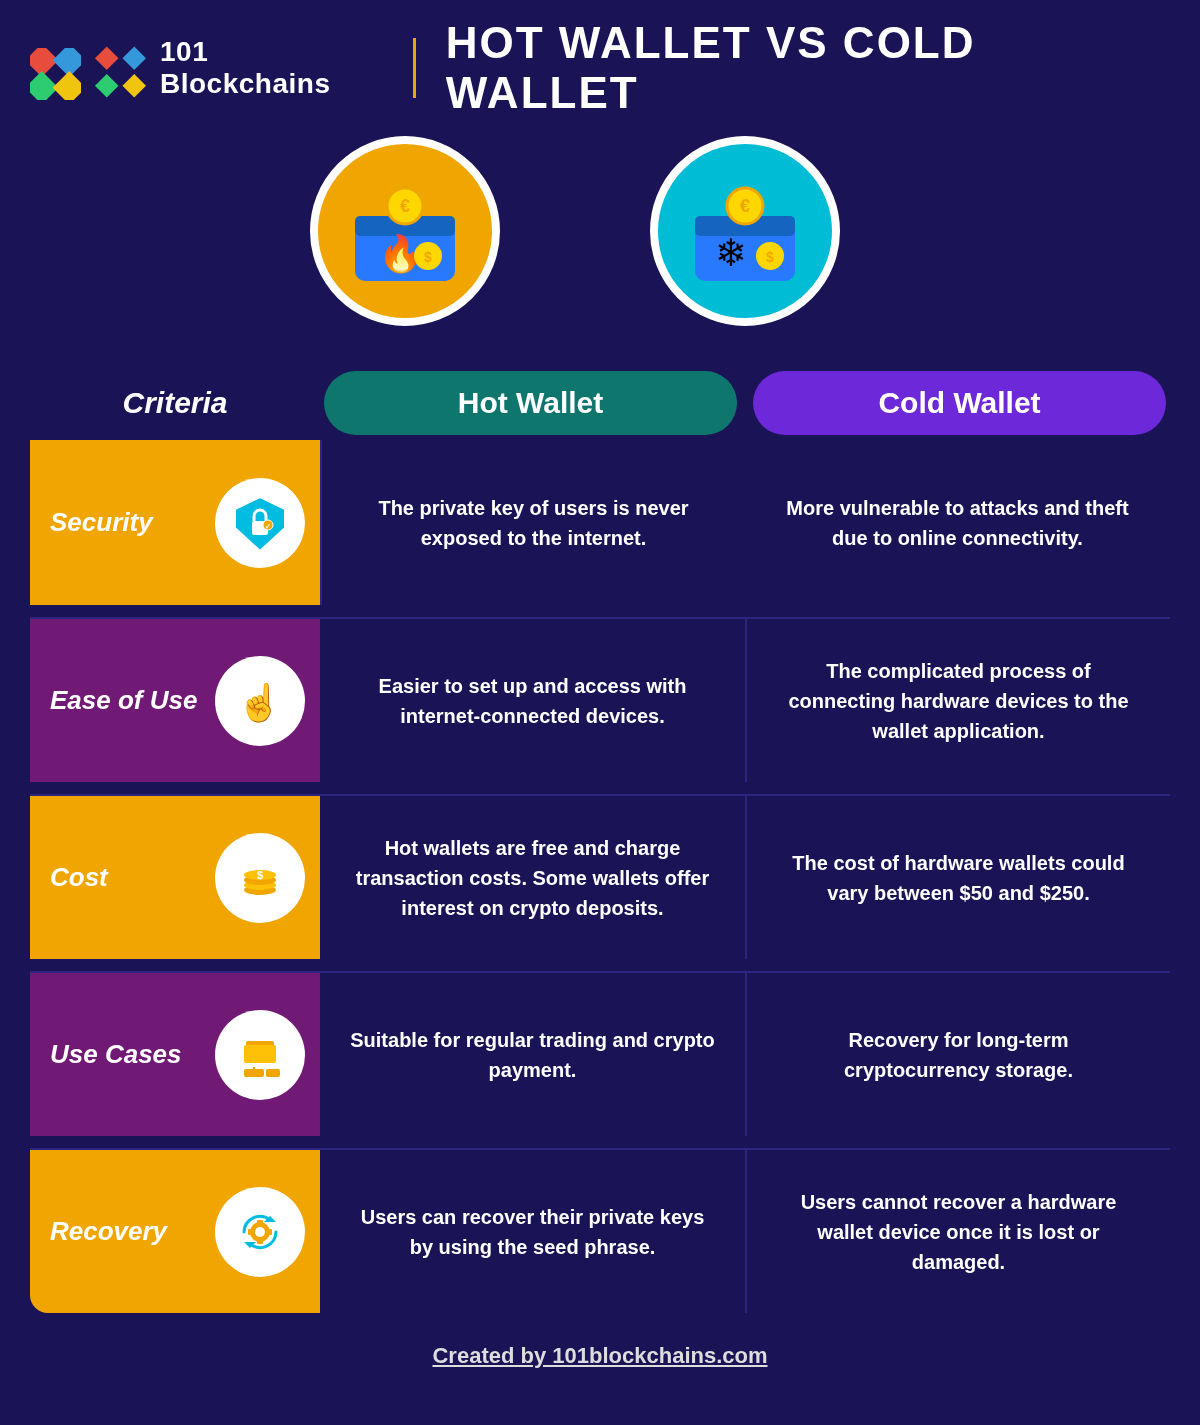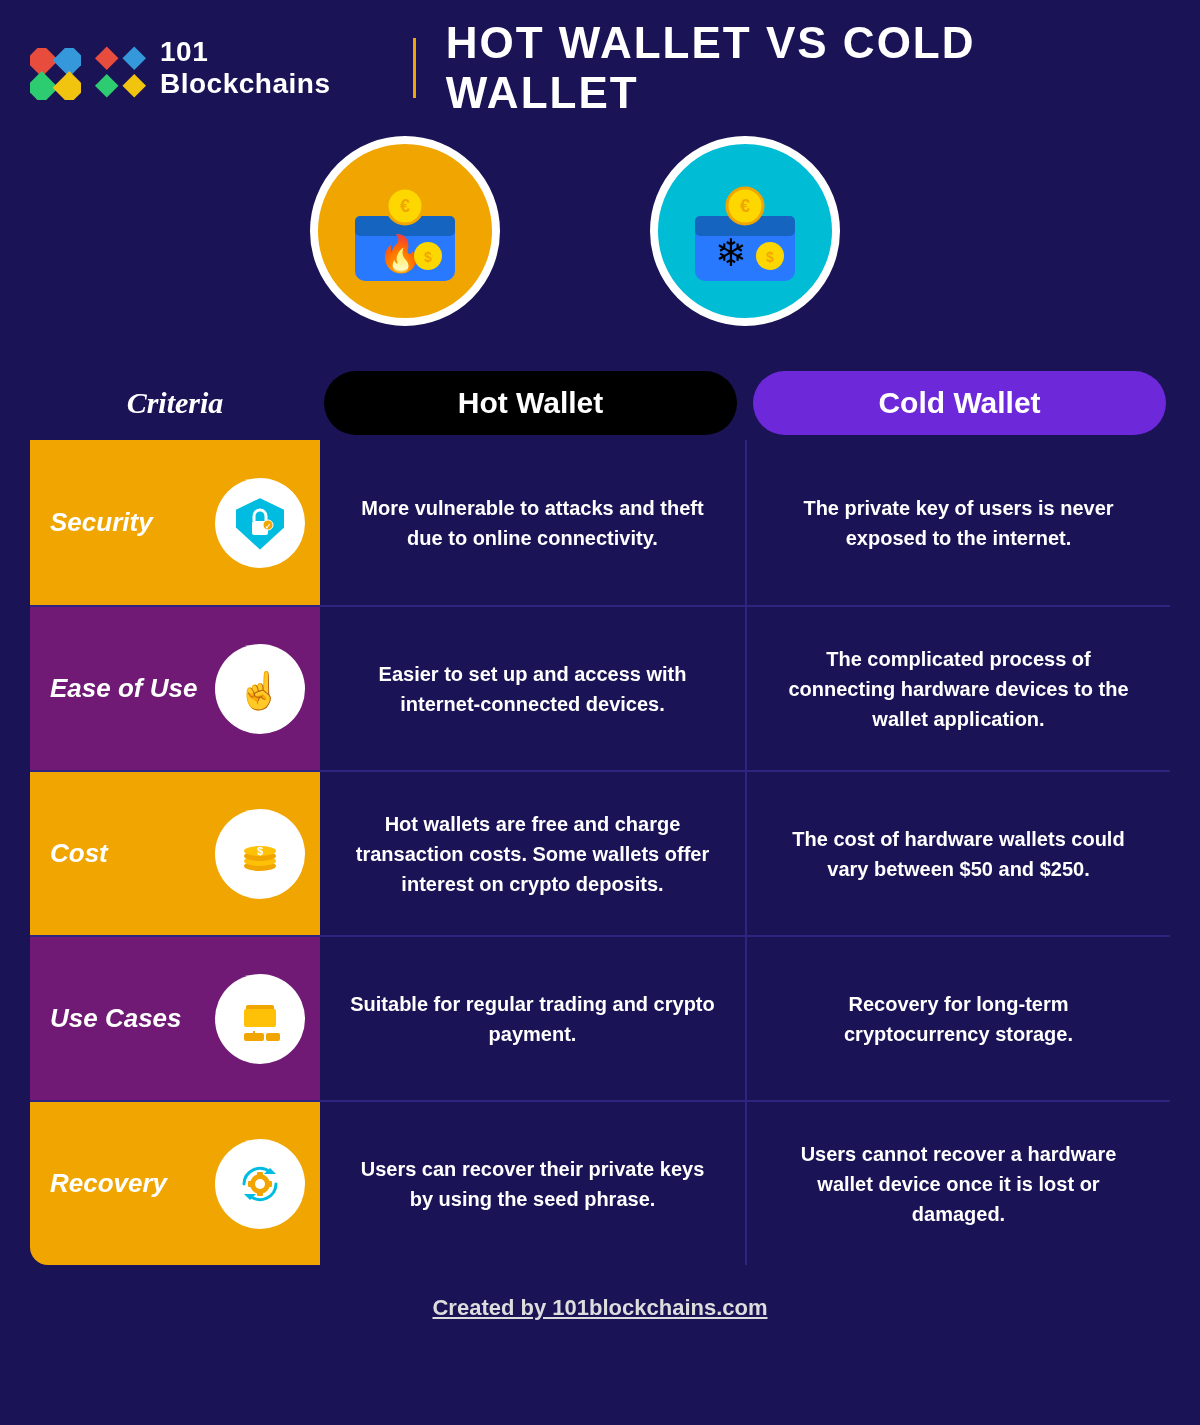--- a/index.html
+++ b/index.html
@@ -101,30 +101,29 @@
       display: grid;
       grid-template-columns: 290px 1fr 1fr;
       background: #1a1456;
       padding-top: 10px;
     }
     .th-criteria {
       display: flex;
       align-items: center;
       justify-content: center;
       padding: 20px 15px;
-      font-family: Liberation Serif, serif;
     }
     .th-criteria-text {
       font-size: 30px;
       font-weight: 900;
       color: #ffffff;
       font-style: italic;
     }
     .th-hot {
-      background: #000000;
+      background: #0f766e;
       border-radius: 50px;
       margin: 5px 8px 5px 4px;
       display: flex;
       align-items: center;
       justify-content: center;
       padding: 14px 20px;
     }
     .th-cold {
       background: #6d28d9;
       border-radius: 50px;
@@ -137,21 +136,21 @@
     .th-text {
       font-size: 30px;
       font-weight: 900;
       color: #ffffff;
     }
 
     
     .table-body {
       display: flex;
       flex-direction: column;
-      gap: 0;
+      gap: 12px;
     }
     .table-row {
       display: grid;
       grid-template-columns: 290px 1fr 1fr;
       min-height: 165px;
       border-top: 2px solid #2d2580;
     }
     .table-row:first-child {
       border-top: none;
     }
@@ -309,25 +308,25 @@
 
             <svg width="60" height="60" viewBox="0 0 60 60">
               <polygon points="30,4 55,16 55,35 30,58 5,35 5,16" fill="#00bce0" stroke="white" stroke-width="2"></polygon>
               <rect x="22" y="28" width="16" height="14" rx="2" fill="white"></rect>
               <path d="M24 28 v-5 a6 6 0 0 1 12 0 v5" fill="none" stroke="white" stroke-width="3"></path>
               <circle cx="38" cy="32" r="5" fill="#f0a500" stroke="white" stroke-width="1"></circle>
               <text x="38" y="36" font-size="8" text-anchor="middle" fill="white" font-weight="bold">✓</text>
             </svg>
           </div>
         </div>
+        <div class="data-cell data-cell-divider">
+          <span class="data-cell-text">The private key of users is never exposed to the internet.</span>
+        </div>
         <div class="data-cell">
           <span class="data-cell-text">More vulnerable to attacks and theft due to online connectivity.</span>
-        </div>
-        <div class="data-cell data-cell-divider">
-          <span class="data-cell-text">The private key of users is never exposed to the internet.</span>
         </div>
       </div>
 
       <div class="table-row row-blue">
         <div class="criteria-cell">
           <span class="criteria-label">Ease of Use</span>
           <div class="criteria-icon">
 
             <svg width="60" height="60" viewBox="0 0 60 60">
               <circle cx="30" cy="30" r="26" fill="white"></circle>

